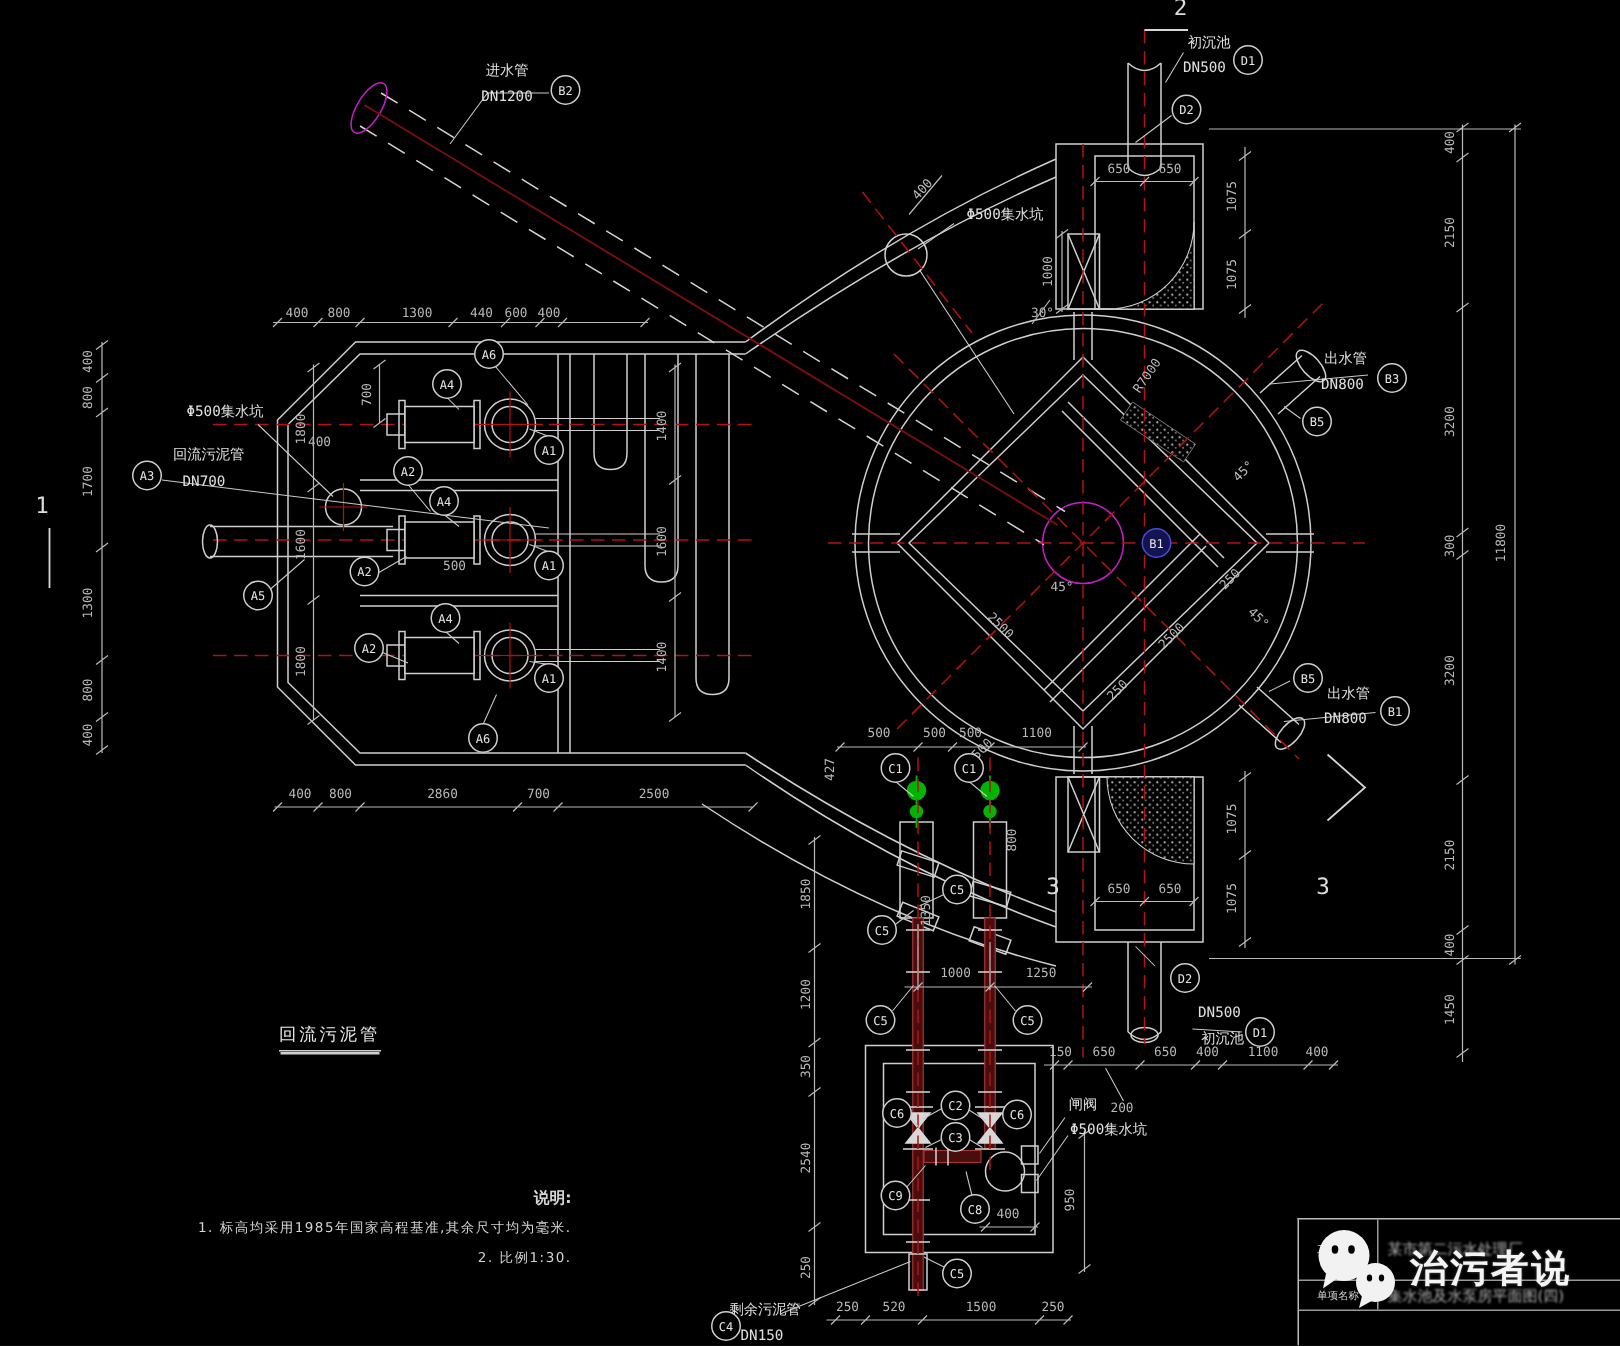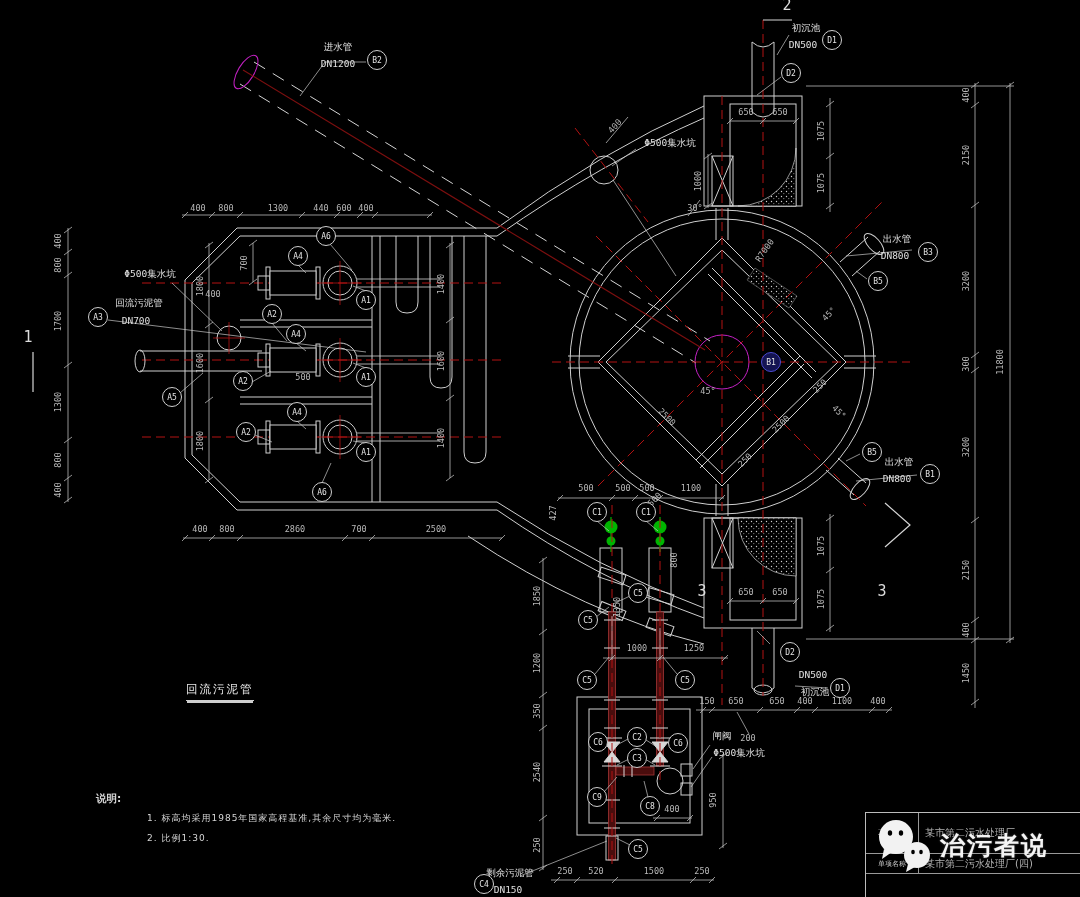--- a/index.html
+++ b/index.html
@@ -2,23 +2,23 @@
 <html><head>
 <meta charset="utf-8">
 <style>
   html,body{margin:0;padding:0;background:#111;}
   .canvas{position:relative;width:1080px;height:897px;background:#000;overflow:hidden;
           font-family:"DejaVu Sans",sans-serif;}
   svg text{font-family:"DejaVu Sans Mono",monospace;}
   .hud{position:absolute;color:#e2e2e2;}
   #dwg-title{left:186px;top:682px;font-size:11.5px;letter-spacing:2px;color:#e8e8e8;
      border-bottom:1px solid #cfcfcf;padding-bottom:3px;box-shadow:0 3px 0 -1px #cfcfcf;}
-  #notes{left:96px;top:792px;font-size:9px;color:#d5d5d5;}
+  #notes{left:96px;top:792px;font-size:9px;color:#d5d5d5;text-align:right;}
   #notes .h{font-size:10.5px;margin-bottom:6px;font-weight:bold;}
-  #notes .n{margin-left:51px;margin-bottom:7px;letter-spacing:1px;}
+  #notes .n{margin-left:36px;margin-bottom:7px;letter-spacing:1px;}
   #tblock{left:865px;top:812px;width:215px;height:85px;border-top:1.5px solid #bbb;border-left:1.5px solid #bbb;}
   #tblock .row{display:flex;border-bottom:1px solid #999;height:19px;align-items:center;}
   #tblock .row:first-child{height:40px;border-bottom:1px solid #999;}
   #tblock .lab{width:52px;font-size:7px;color:#cfcfcf;flex:none;border-right:1px solid #999;height:100%;display:flex;align-items:center;justify-content:center;}
   #tblock .val{flex:1;font-size:10px;color:#cfcfcf;padding-left:6px;filter:blur(0.7px);opacity:.85;}
   #wm{position:absolute;left:874px;top:815px;display:flex;align-items:center;z-index:5;}
   #wm .brand{font-size:25px;font-weight:bold;color:#f4f4f4;letter-spacing:2px;margin-left:4px;
      text-shadow:0 0 2px rgba(255,255,255,.35);}
 </style>
 </head>
@@ -418,21 +418,21 @@
   <div class="n">2. 比例1:30.</div>
 </div>
 
 <div class="hud" id="tblock">
   <div class="row">
     <div class="lab">工程名称</div>
     <div class="val">某市第二污水处理厂</div>
   </div>
   <div class="row">
     <div class="lab">单项名称</div>
-    <div class="val">某市第二污水处理厂(四)</div>
+    <div class="val">集水池及水泵房平面图(四)</div>
   </div>
 </div>
 
 <div id="wm">
   <svg width="62" height="60" viewBox="0 0 62 60">
     <circle cx="22" cy="22" r="17" fill="#f2f2f2"></circle>
     <ellipse cx="16" cy="18" rx="2.2" ry="2.8" fill="#000"></ellipse>
     <ellipse cx="27" cy="18" rx="2.2" ry="2.8" fill="#000"></ellipse>
     <polygon points="10,34 8,44 18,37" fill="#f2f2f2"></polygon>
     <circle cx="43" cy="40" r="13" fill="#f2f2f2"></circle>

